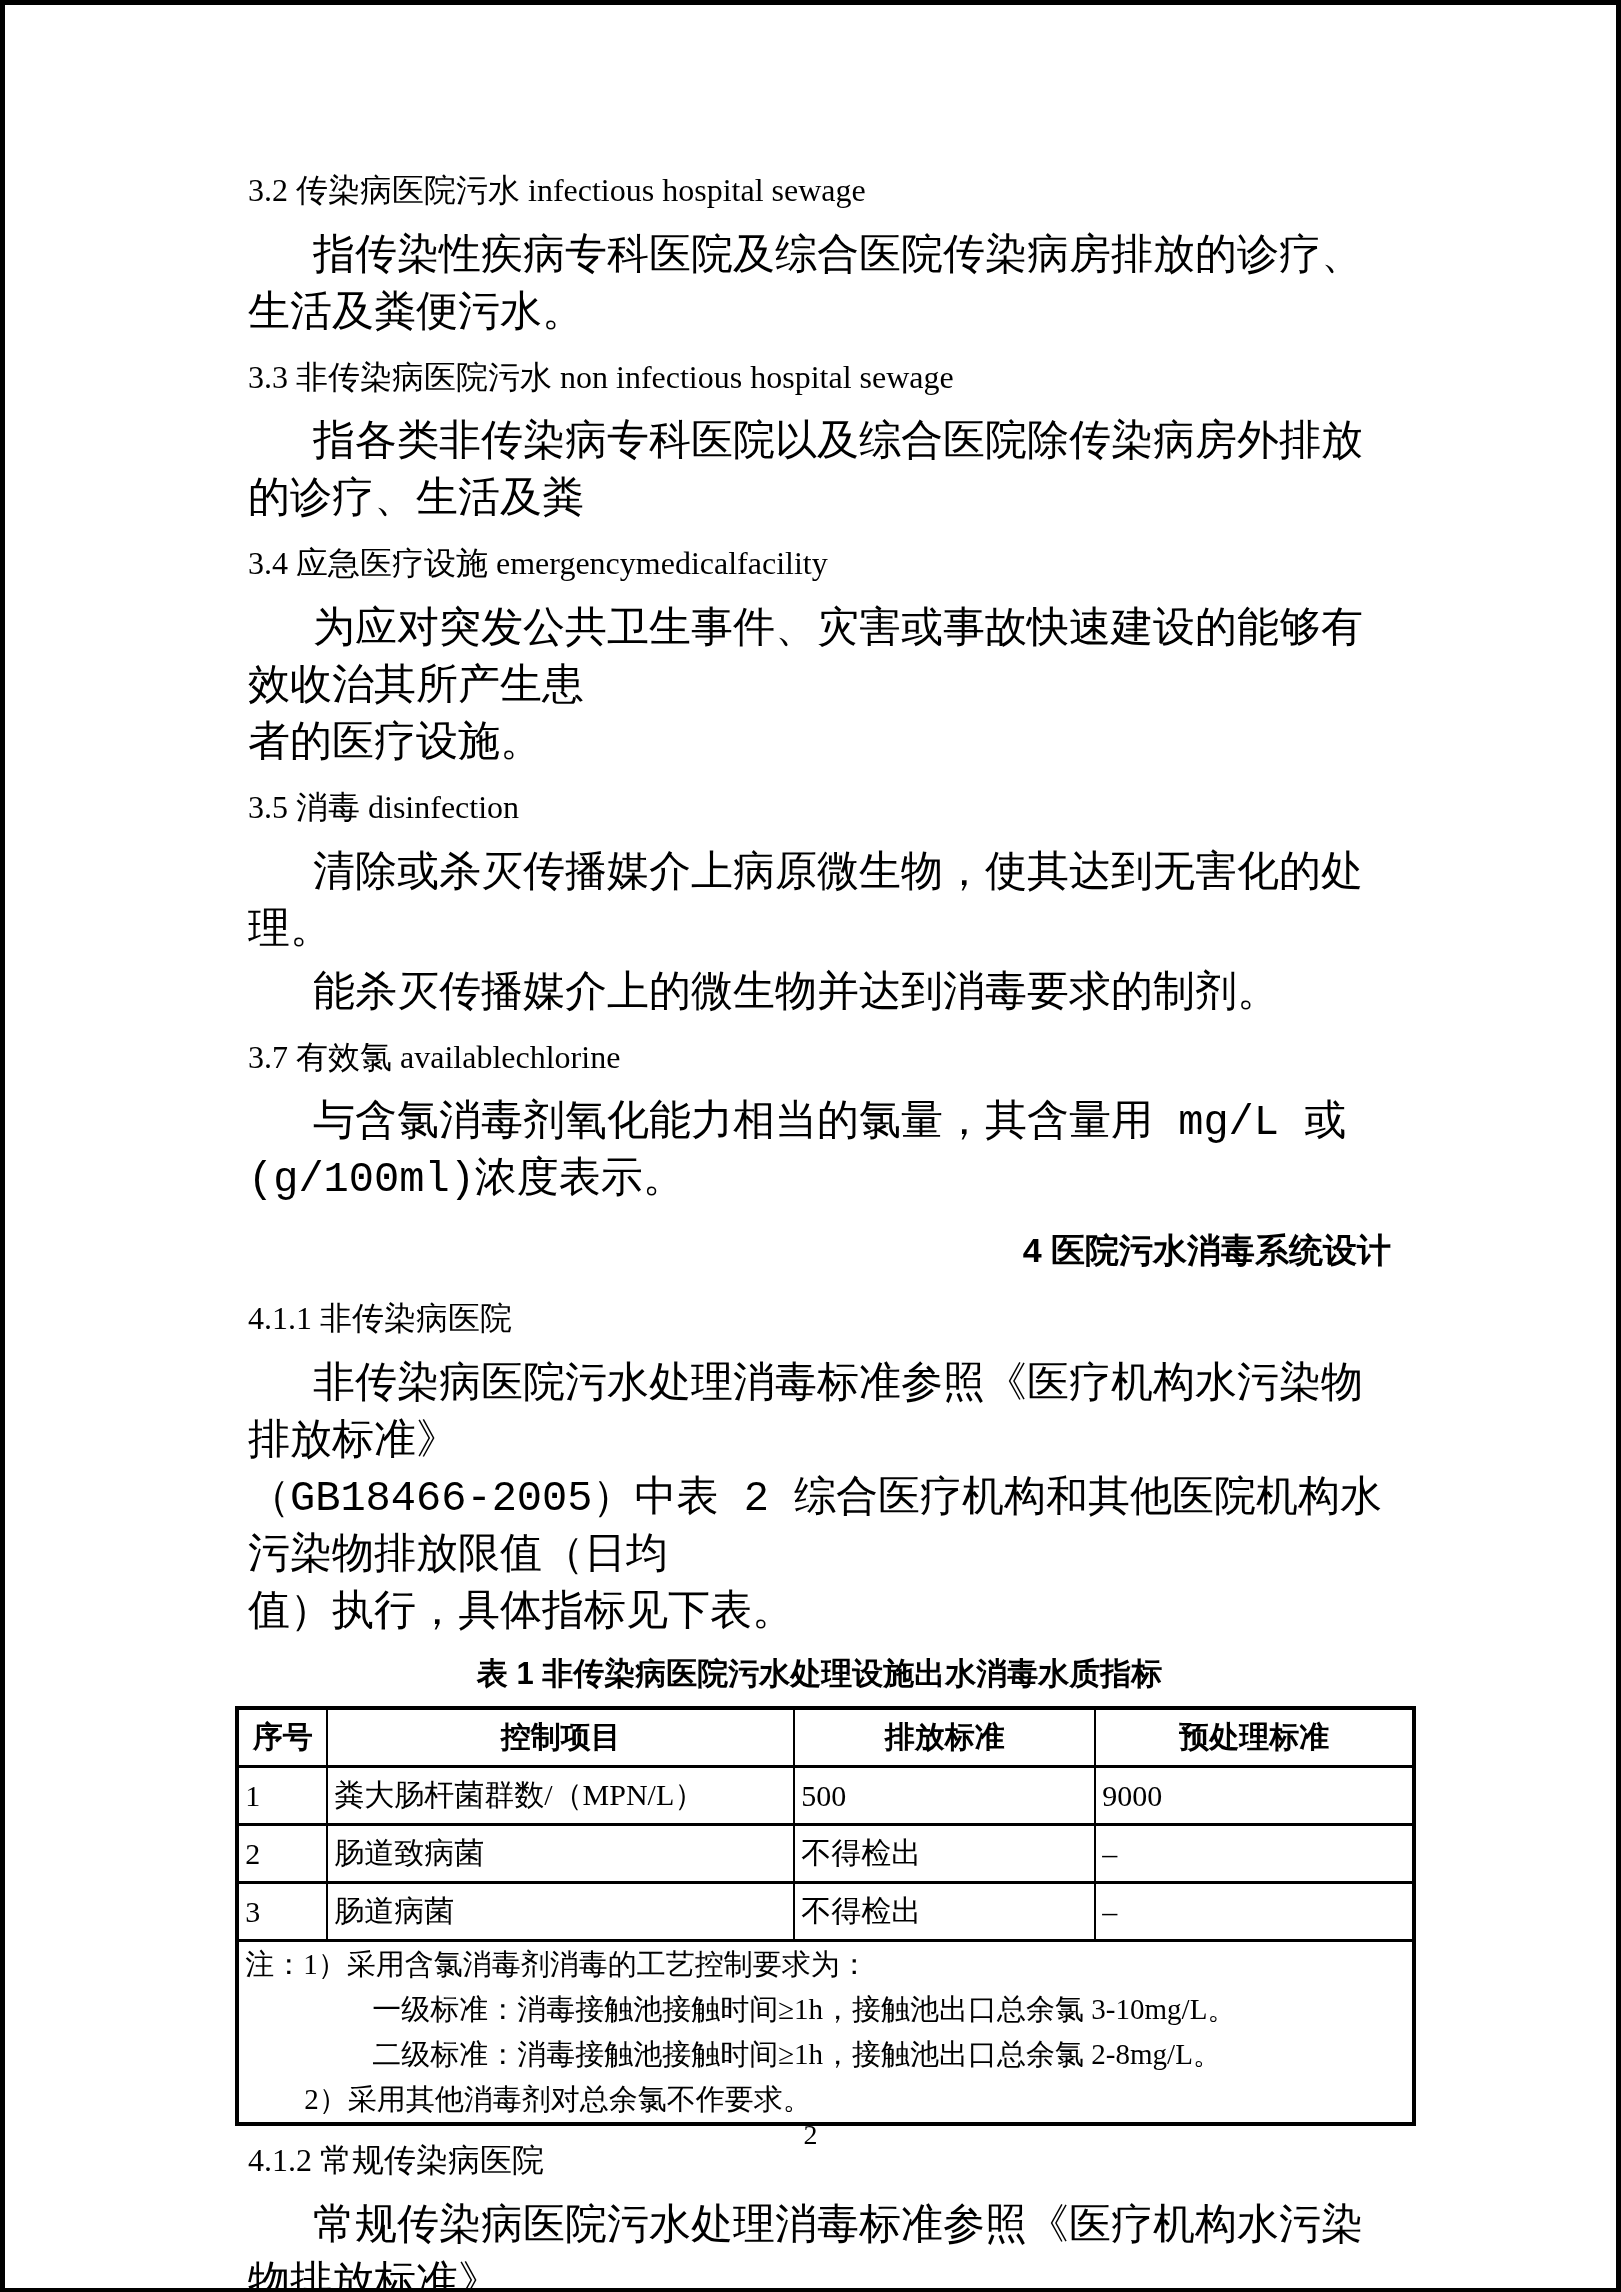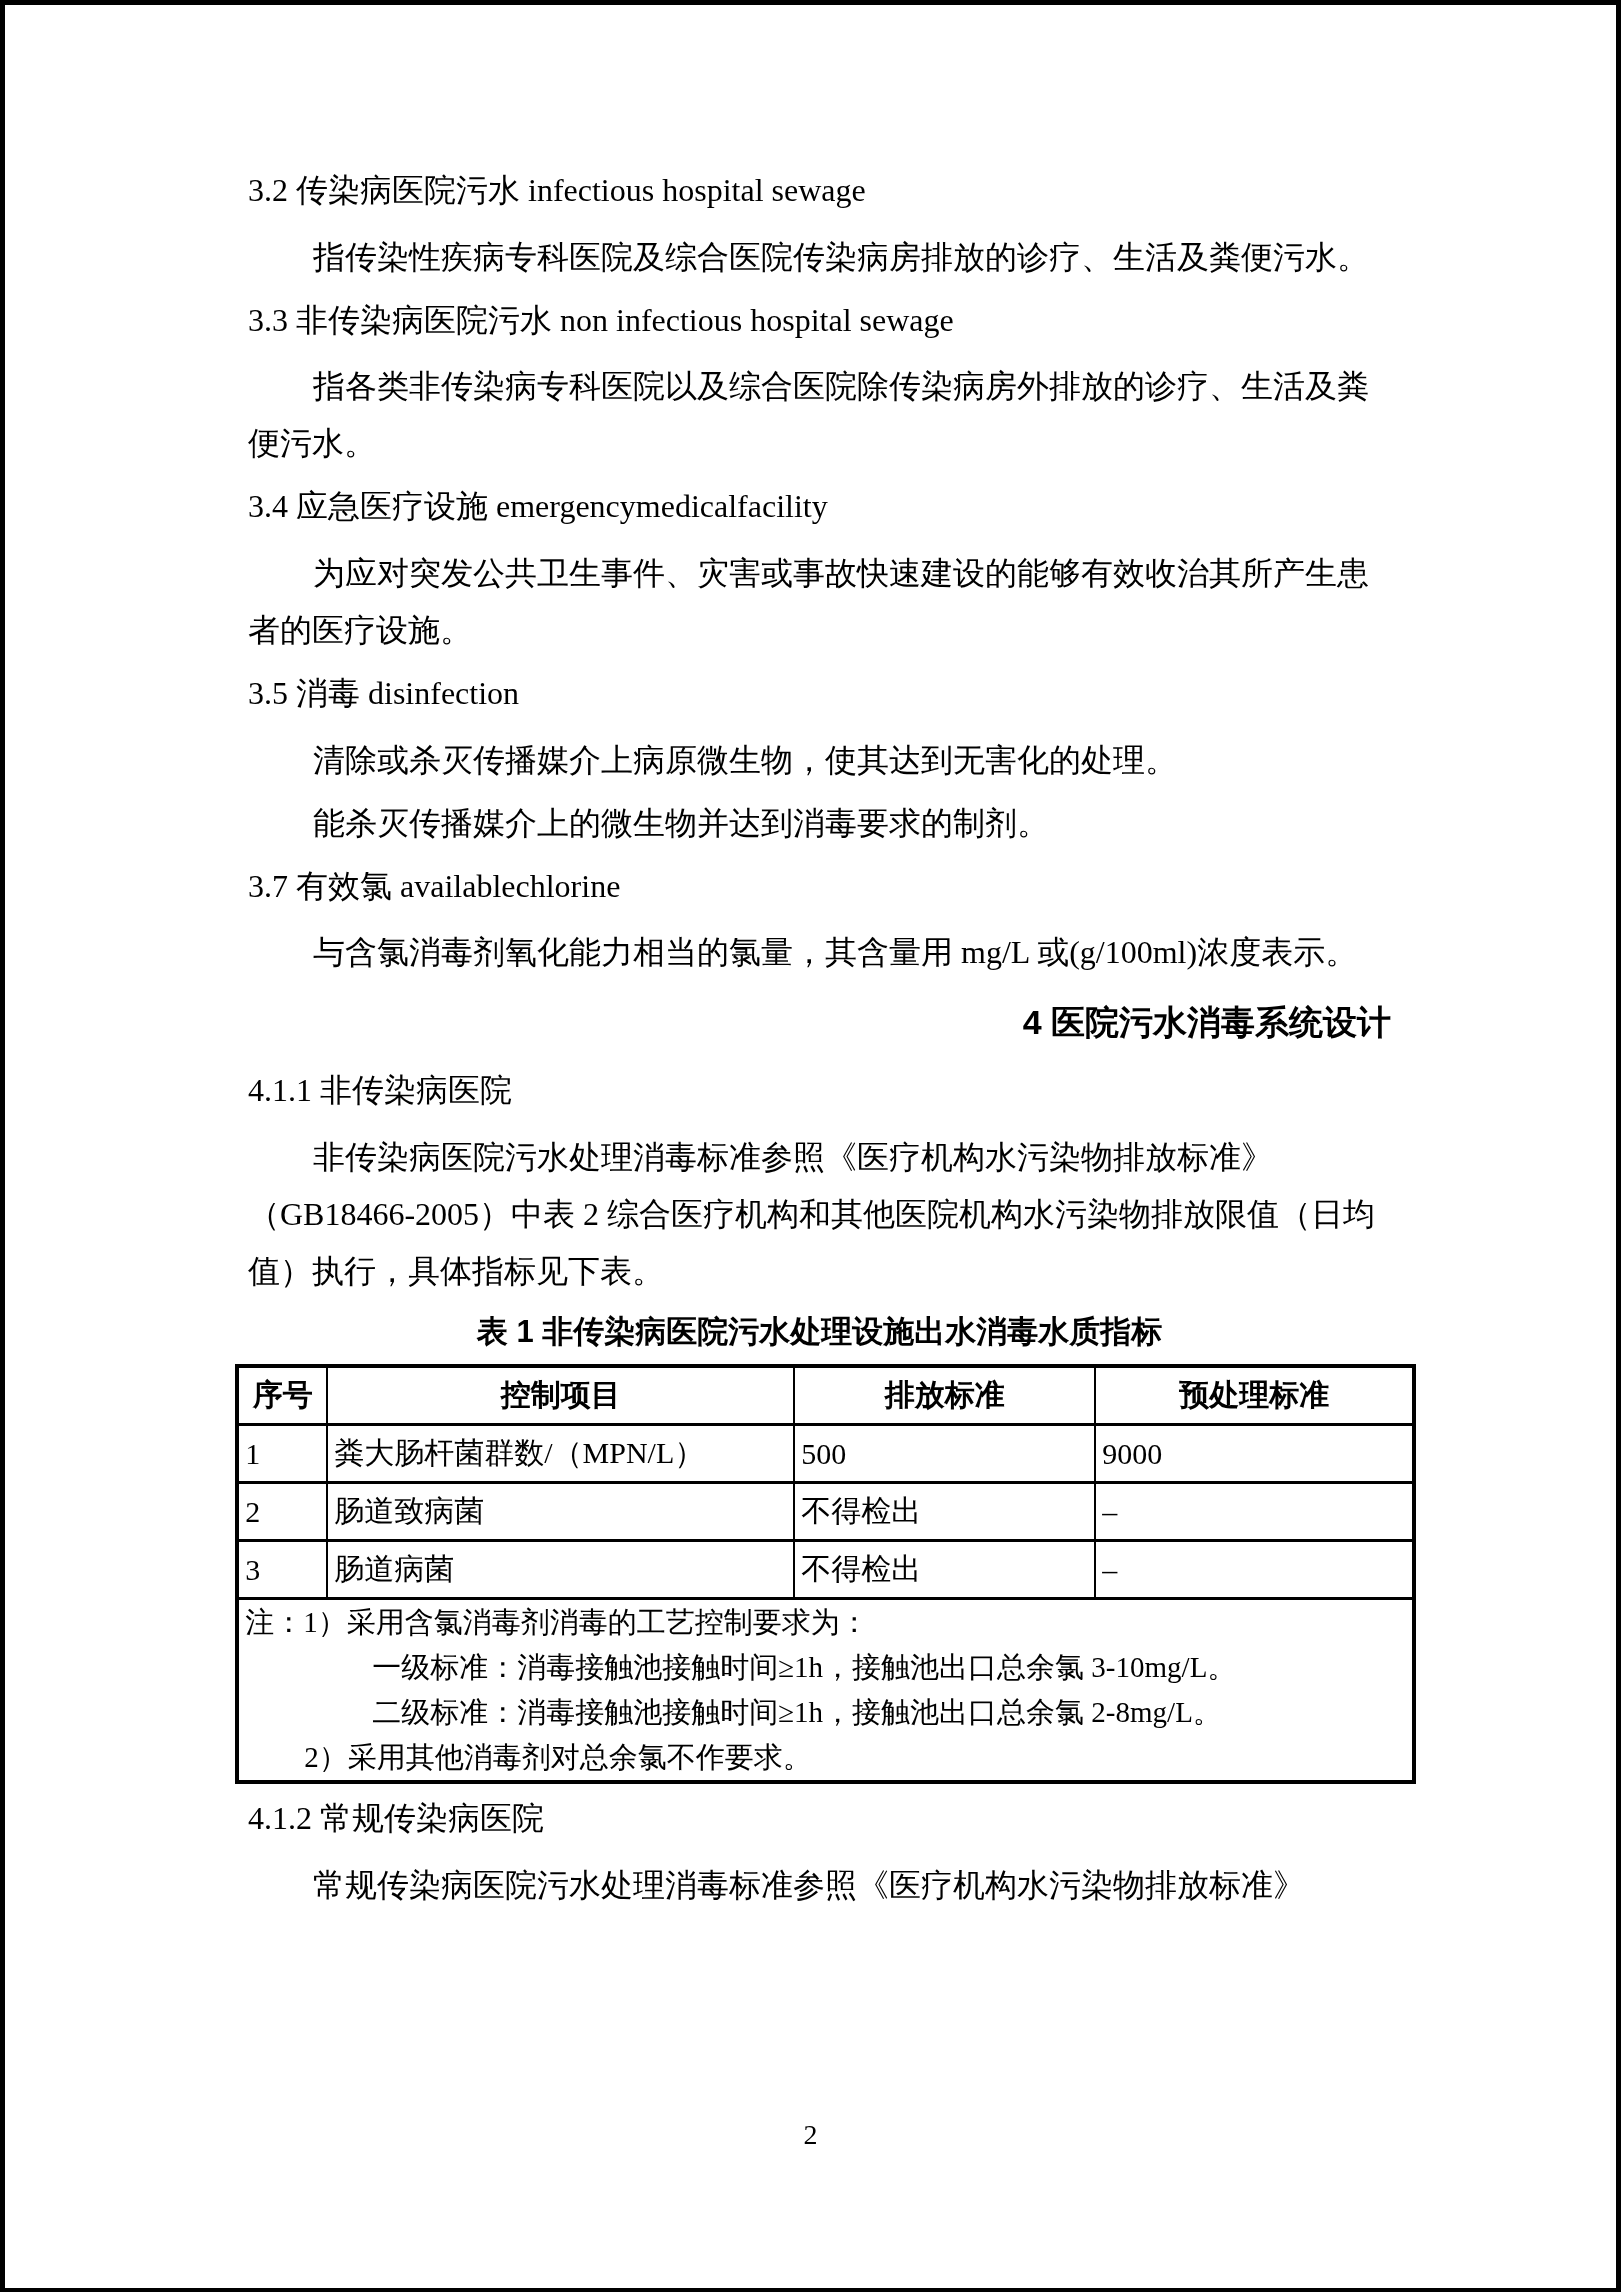--- a/index.html
+++ b/index.html
@@ -4,21 +4,21 @@
 <style>
   html,body{margin:0;padding:0;background:#888;}
   .page{
     width:1621px;height:2293px;background:#fff;position:relative;
     border:5.9px solid #000;box-sizing:border-box;overflow:hidden;
     font-family:"Liberation Serif","DejaVu Serif",serif;color:#000;
   }
   .content{position:absolute;left:243px;top:151px;width:1143px;}
   .clause{font-size:32px;line-height:57px;margin:5.9px 0 9.8px;white-space:pre-wrap;}
   .para{margin:0 0 5.9px;}
-  .para .line{display:block;font-size:32px;line-height:57px;}
+  .para .line{display:block;font-size:42px;line-height:57px;font-family:Liberation Mono, monospace;}
   .indent{text-indent:65px;}
   .chapter{
     font-size:34px;line-height:63px;margin:9.8px 0 7.8px;font-weight:bold;
     font-family:"Liberation Sans","DejaVu Sans",sans-serif;
     text-align:right;
   }
   .caption{
     font-size:31px;line-height:51px;margin:3.9px 0 7.8px;text-align:center;font-weight:bold;
     font-family:"Liberation Sans","DejaVu Sans",sans-serif;
   }
@@ -45,21 +45,20 @@
   <div class="content">
 
     <p class="clause">3.2 传染病医院污水 infectious hospital sewage</p>
     <div class="para">
       <span class="line indent">指传染性疾病专科医院及综合医院传染病房排放的诊疗、生活及粪便污水。</span>
     </div>
 
     <p class="clause">3.3 非传染病医院污水 non infectious hospital sewage</p>
     <div class="para">
       <span class="line indent">指各类非传染病专科医院以及综合医院除传染病房外排放的诊疗、生活及粪</span>
-      <span class="line">便污水。</span>
     </div>
 
     <p class="clause">3.4 应急医疗设施 emergencymedicalfacility</p>
     <div class="para">
       <span class="line indent">为应对突发公共卫生事件、灾害或事故快速建设的能够有效收治其所产生患</span>
       <span class="line">者的医疗设施。</span>
     </div>
 
     <p class="clause">3.5 消毒 disinfection</p>
     <div class="para">

